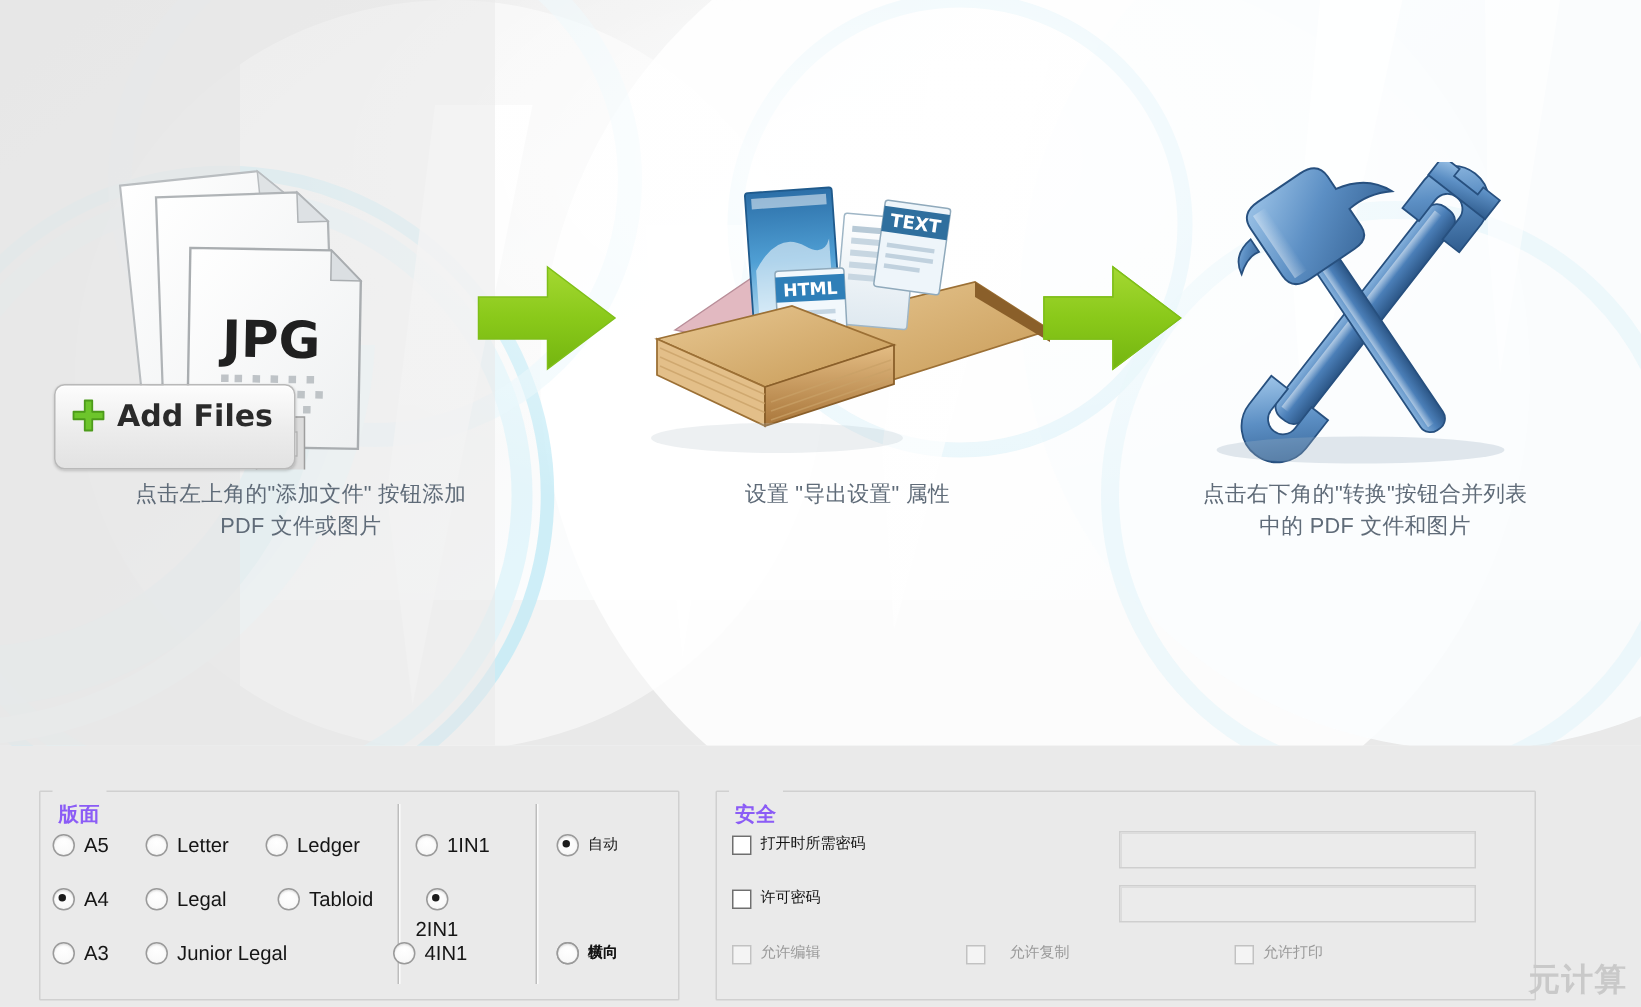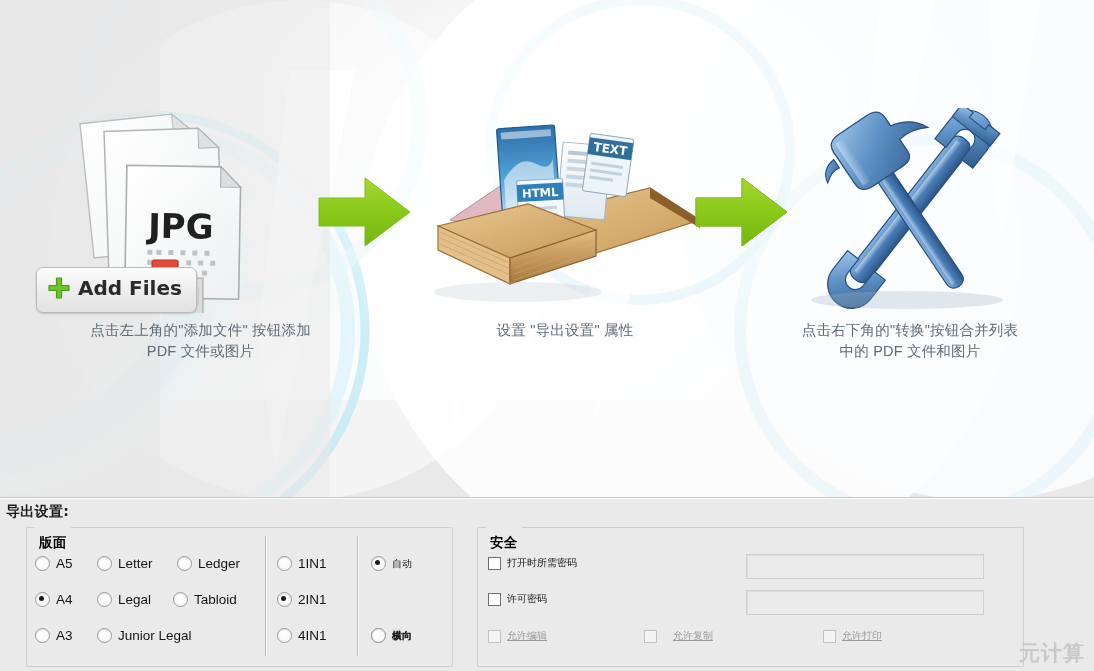--- a/index.html
+++ b/index.html
@@ -44,34 +44,34 @@
   .panel{position:absolute;left:0;top:497px;width:1094px;height:174px;background:#eaeaea;}
   .panel-divider{position:absolute;left:0;top:0;width:1094px;height:1px;
      background:#c8c8c8;box-shadow:0 1px 0 #fdfdfd;}
   .panel-title{position:absolute;left:6px;top:6px;font-size:14px;color:#1d1d1d;
      font-family:"DejaVu Sans","Liberation Sans",sans-serif;font-weight:600;letter-spacing:.3px;}
 
   
   .groupbox{position:absolute;border:1px solid #d0d0d0;background:transparent;border-radius:1px;}
   .groupbox > .legend{
      position:absolute;top:-10px;left:8px;padding:16px 4px;background:#eaeaea;
-     font-size:13.5px;color:#000000;font-family:"DejaVu Sans","Liberation Sans",sans-serif;
+     font-size:13.5px;color:#8b5cf6;font-family:"DejaVu Sans","Liberation Sans",sans-serif;
      font-weight:600;letter-spacing:.3px;white-space:nowrap;
   }
   #gb-layout{left:26px;top:527px;width:425px;height:138px;}
   #gb-security{left:477px;top:527px;width:545px;height:138px;}
 
   .vsep{position:absolute;width:1px;background:#bdbdbd;box-shadow:1px 0 0 #fbfbfb;}
 
   
   .ctl{position:absolute;display:flex;align-items:center;gap:6px;white-space:nowrap;}
   .ctl-label{font-size:10px;color:#151515;line-height:14px;
      font-family:"DejaVu Sans","Liberation Sans",sans-serif;}
   .ctl.latin .ctl-label{font-family:"Liberation Sans",sans-serif;font-size:13.5px;}
-  .ctl.disabled .ctl-label{color:#9a9a9a;text-decoration:underline;}
+  .ctl.disabled .ctl-label{color:#9a9a9a;}
 
   .radio{
     width:13px;height:13px;border-radius:50%;
     border:1px solid #9a9a9a;
     background:radial-gradient(circle at 50% 35%, #ffffff 0%, #fafafa 60%, #f0f0f0 100%);
     box-shadow:inset 0 1px 1px rgba(0,0,0,.10);
     flex:0 0 auto;position:relative;
   }
   .radio.checked::after{
     content:"";position:absolute;left:3px;top:3px;width:5px;height:5px;border-radius:50%;
@@ -95,21 +95,21 @@
   
   .watermark{
     position:absolute;right:9px;bottom:4px;font-size:21px;color:#c9c9c9;
     font-family:"DejaVu Sans","Liberation Sans",sans-serif;font-weight:700;letter-spacing:1px;
     user-select:none;
   }
 
   
   .addfiles{
     position:absolute;left:8px;bottom:0px;display:flex;align-items:center;
-    height:40px;padding:0 14px 4px 10px;border-radius:7px;
+    height:40px;padding:0 14px 15px 10px;border-radius:7px;
     background:linear-gradient(#fdfdfd,#ececec 55%,#e2e2e2);
     border:1px solid #b9b9b9;box-shadow:0 1px 2px rgba(0,0,0,.18), inset 0 1px 0 #fff;
     gap:7px;
   }
   .addfiles .lbl{font-size:20px;color:#2a2a2a;font-family:"DejaVu Sans","Liberation Sans",sans-serif;font-weight:600;}
 </style>
 </head>
 <body>
 
 <div class="app">
@@ -417,24 +417,20 @@
         </div>
         <div class="step-caption-wrap">
           <div class="step-caption">点击右下角的"转换"按钮合并列表
 中的 PDF 文件和图片</div>
         </div>
       </div>
 
     </div>
   </div>
 
-  <div class="panel">
-    <div class="panel-divider"></div>
-    <div class="panel-title">导出设置:</div>
-  </div>
 
   <div class="groupbox" id="gb-layout">
     <span class="legend">版面</span>
 
     <div class="vsep" style="left:238px;top:8px;height:120px;"></div>
     <div class="vsep" style="left:330px;top:8px;height:120px;"></div>
 
     <div class="ctl latin" style="left:8px;top:28px;">
       <span class="radio"></span>
       <span class="ctl-label">A5</span>
@@ -458,34 +454,34 @@
     </div>
     <div class="ctl latin" style="left:70px;top:100px;">
       <span class="radio"></span>
       <span class="ctl-label">Junior Legal</span>
     </div>
 
     <div class="ctl latin" style="left:150px;top:28px;">
       <span class="radio"></span>
       <span class="ctl-label">Ledger</span>
     </div>
-    <div class="ctl latin" style="left:146px;top:64px;">
+    <div class="ctl latin" style="left:158px;top:64px;">
       <span class="radio"></span>
       <span class="ctl-label">Tabloid</span>
     </div>
 
     <div class="ctl latin" style="left:250px;top:28px;">
       <span class="radio"></span>
       <span class="ctl-label">1IN1</span>
     </div>
-    <div class="ctl latin" style="left:250px;top:64px;">
+    <div class="ctl latin" style="left:250px;top:64px;flex-direction:column;">
       <span class="radio checked"></span>
       <span class="ctl-label">2IN1</span>
     </div>
-    <div class="ctl latin" style="left:250px;top:100px;">
+    <div class="ctl latin" style="left:235px;top:100px;">
       <span class="radio"></span>
       <span class="ctl-label">4IN1</span>
     </div>
 
     <div class="ctl" style="left:344px;top:28px;">
       <span class="radio checked"></span>
       <span class="ctl-label">自动</span>
     </div>
     <div class="ctl" style="left:344px;top:64px;margin-top:36px;">
       <span class="radio"></span>

